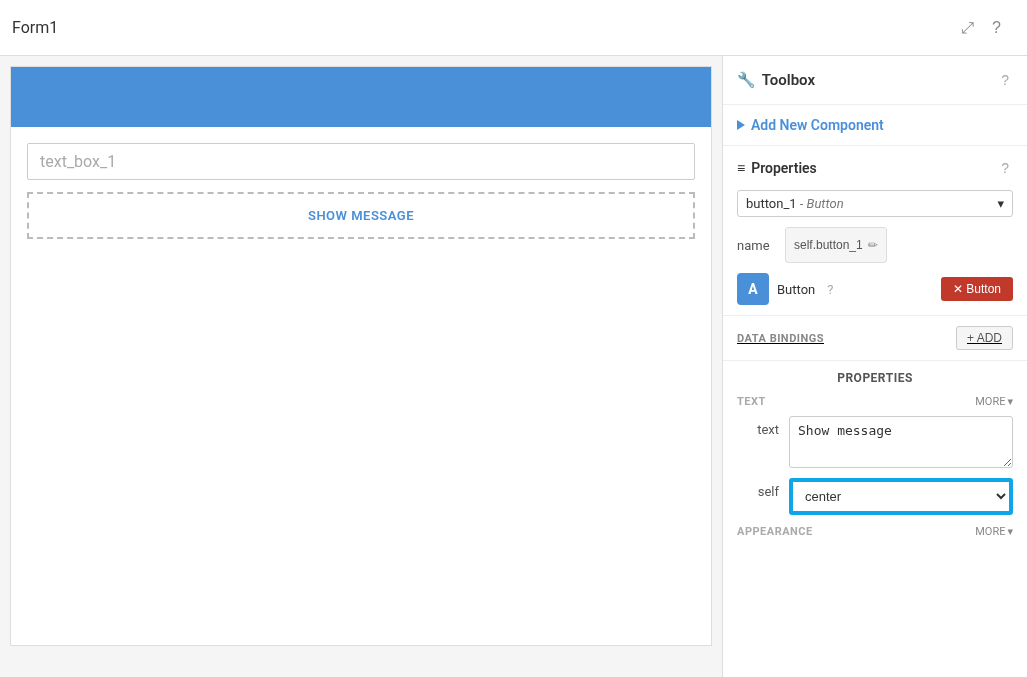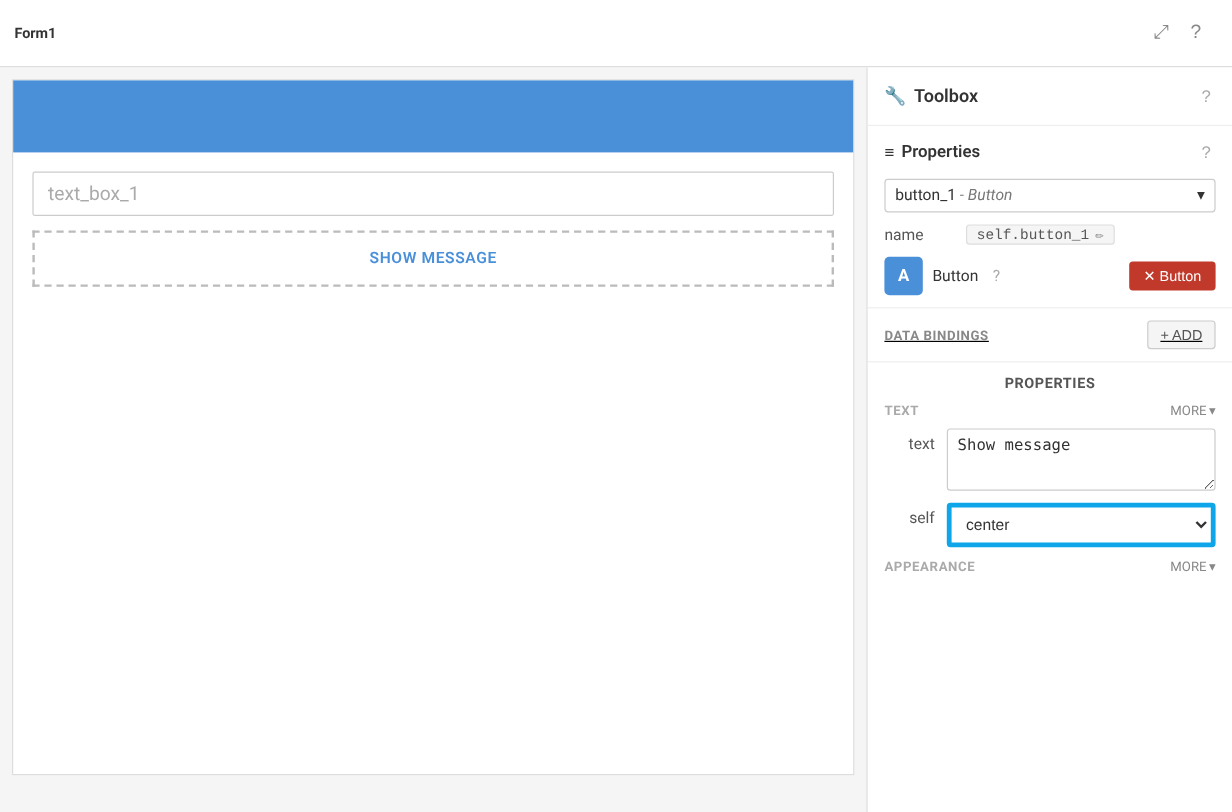--- a/index.html
+++ b/index.html
@@ -18,22 +18,22 @@
     .top-bar {
       display: flex;
       align-items: center;
       background: #fff;
       border-bottom: 1px solid #ddd;
       padding: 0 12px;
       height: 56px;
       gap: 10px;
     }
     .top-bar-title {
-      font-size: 12px;
-      font-weight: 700;
+      font-size: 16px;
+      font-weight: 400;
       color: #333;
       flex: 1;
     }
     .top-bar-icons {
       display: flex;
       align-items: center;
       gap: 10px;
       margin-right: 10px;
     }
     .icon-btn {
@@ -216,41 +216,40 @@
     .component-dropdown-text {
       color: #333;
     }
     .component-dropdown-text em {
       font-style: italic;
       color: #777;
     }
 
     .name-row {
       display: flex;
-      align-items: flex-end;
+      align-items: center;
       gap: 8px;
       margin-bottom: 10px;
     }
     .name-label {
       color: #555;
       font-size: 13px;
       min-width: 40px;
     }
     .name-value {
       background: #f5f5f5;
       border: 1px solid #ddd;
       border-radius: 3px;
-      padding: 0 8px;
+      padding: 10px 8px;
       font-size: 12px;
       color: #555;
-      font-family: Liberation Mono, monospace;
+      font-family: Liberation Sans, sans-serif;
       display: flex;
       align-items: center;
       gap: 5px;
-      margin-left: 20px;
     }
     .pencil-icon {
       color: #888;
       cursor: pointer;
     }
 
     .component-type-row {
       display: flex;
       align-items: center;
       gap: 8px;
@@ -428,20 +427,24 @@
   <div class="right-panel">
 
     <div class="toolbox-header">
       <span class="toolbox-title">
         <span class="wrench-icon">🔧</span>
         <span data-bind="toolbox.title">Toolbox</span>
       </span>
       <button class="icon-btn help-icon">?</button>
     </div>
 
+    <div class="add-component-row">
+      <span class="triangle-right"></span>
+      <span data-bind="toolbox.addComponent">Add New Component</span>
+    </div>
 
     <div class="properties-section">
       <div class="properties-header">
         <span class="properties-header-title">
           <span>≡</span>
           <span data-bind="toolbox.propertiesTitle">Properties</span>
         </span>
         <button class="icon-btn help-icon">?</button>
       </div>
 

